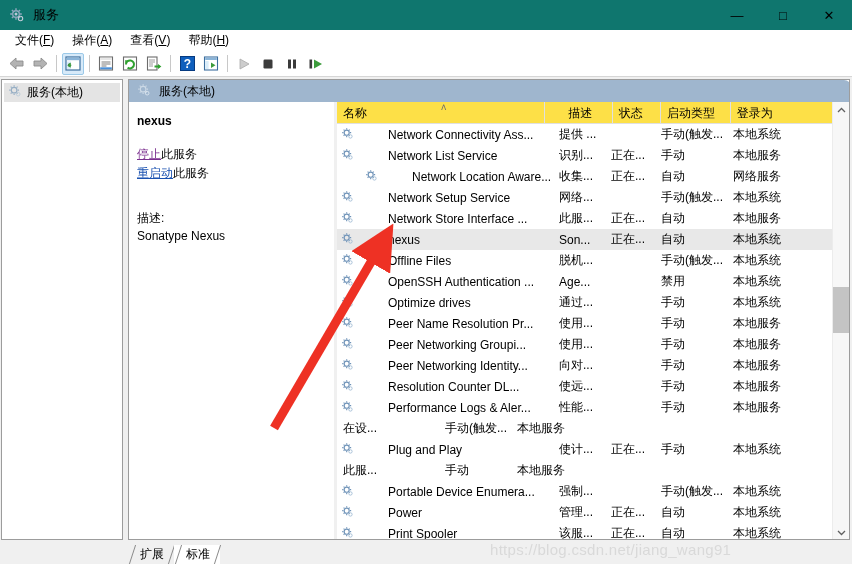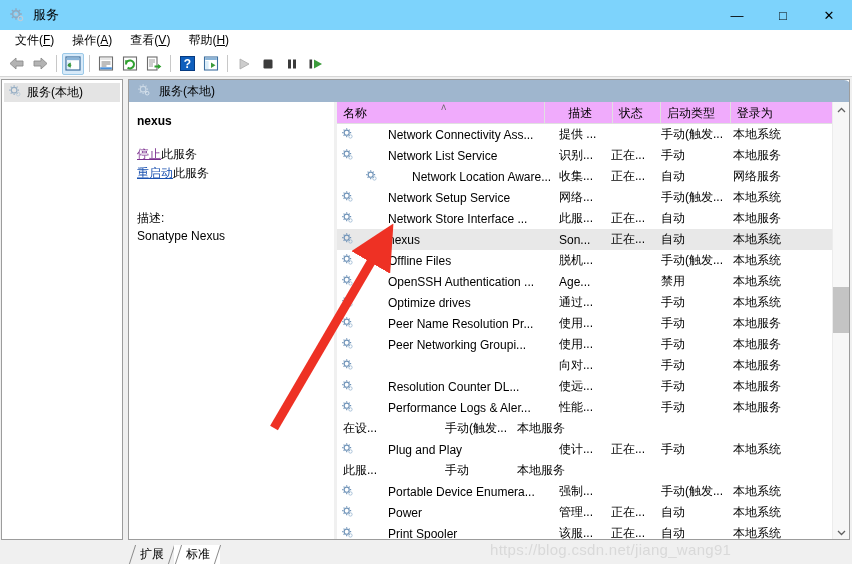--- a/index.html
+++ b/index.html
@@ -8,21 +8,21 @@
     font-family: "Liberation Sans", "DejaVu Sans", sans-serif;
     font-size: 12px;
     background: #ffffff;
     overflow: hidden;
   }
   .window { position: relative; width: 852px; height: 564px; background: #f0f0f0; }
 
   
   .titlebar {
     position: absolute; left: 0; top: 0; width: 852px; height: 30px;
-    background: #7dd3fc; display: flex; align-items: center;
+    background: #0f766e; display: flex; align-items: center;
   }
   .title-icon { margin-left: 9px; width: 16px; height: 16px; position: relative; }
   .title-text { margin-left: 8px; font-size: 13px; color: #000; }
   .win-btns { position: absolute; right: 0; top: 0; height: 30px; display: flex; }
   .win-btn {
     width: 46px; height: 30px; display: flex; align-items: center; justify-content: center;
     font-size: 13px; color: #000; cursor: default;
   }
 
   
@@ -93,21 +93,21 @@
     background: #f0f0f0; cursor: col-resize;
   }
 
   
   .listview {
     position: absolute; left: 208px; top: 22px; width: 514px; height: 439px;
     background: #ffffff; overflow: hidden;
   }
   .lv-header {
     position: absolute; left: 0; top: 0; width: 497px; height: 22px;
-    background: #f0abfc; border-bottom: 1px solid #e0e0e0; display: flex;
+    background: #fde047; border-bottom: 1px solid #e0e0e0; display: flex;
   }
   .lv-th {
     position: relative; height: 22px; line-height: 22px; font-size: 12px; color: #000;
     padding-left: 6px; border-right: 1px solid #e0e0e0; cursor: default; overflow: hidden;
     white-space: nowrap;
   }
   .sort-arrow {
     position: absolute; top: 0px; left: 50%; font-size: 10px; color: #6b6b6b; line-height: 12px;
   }
   .lv-rows { position: absolute; left: 0; top: 22px; width: 497px; height: 417px; overflow: hidden; }
@@ -540,20 +540,21 @@
               <div class="cell name" style="width: 216px;">
                 <span><svg width="13" height="13" viewBox="0 0 16 16">
                     <g fill="none" stroke="#6f93b8" stroke-width="1.4">
                       <circle cx="7" cy="7" r="3.1"></circle>
                       <path d="M7 1.5v1.5M7 11v1.5M1.5 7h1.5M11 7h1.5M3.2 3.2l1 1M9.8 9.8l1 1M10.8 3.2l-1 1M4.2 9.8l-1 1"></path>
                     </g>
                     <g fill="none" stroke="#9ab6d0" stroke-width="1">
                       <circle cx="11.6" cy="11.6" r="2.1"></circle>
                     </g>
                   </svg></span>
+                <span class="nm">Peer Networking Identity...</span>
               </div>
               <div class="cell" style="width: 52px;">向对...</div>
               <div class="cell" style="width: 50px;"></div>
               <div class="cell" style="width: 72px;">手动</div>
               <div class="cell" style="width: 107px;">本地服务</div>
             </div>
             <div class="lv-row">
               <div class="cell name" style="width: 216px;">
                 <span><svg width="13" height="13" viewBox="0 0 16 16">
                     <g fill="none" stroke="#6f93b8" stroke-width="1.4">

